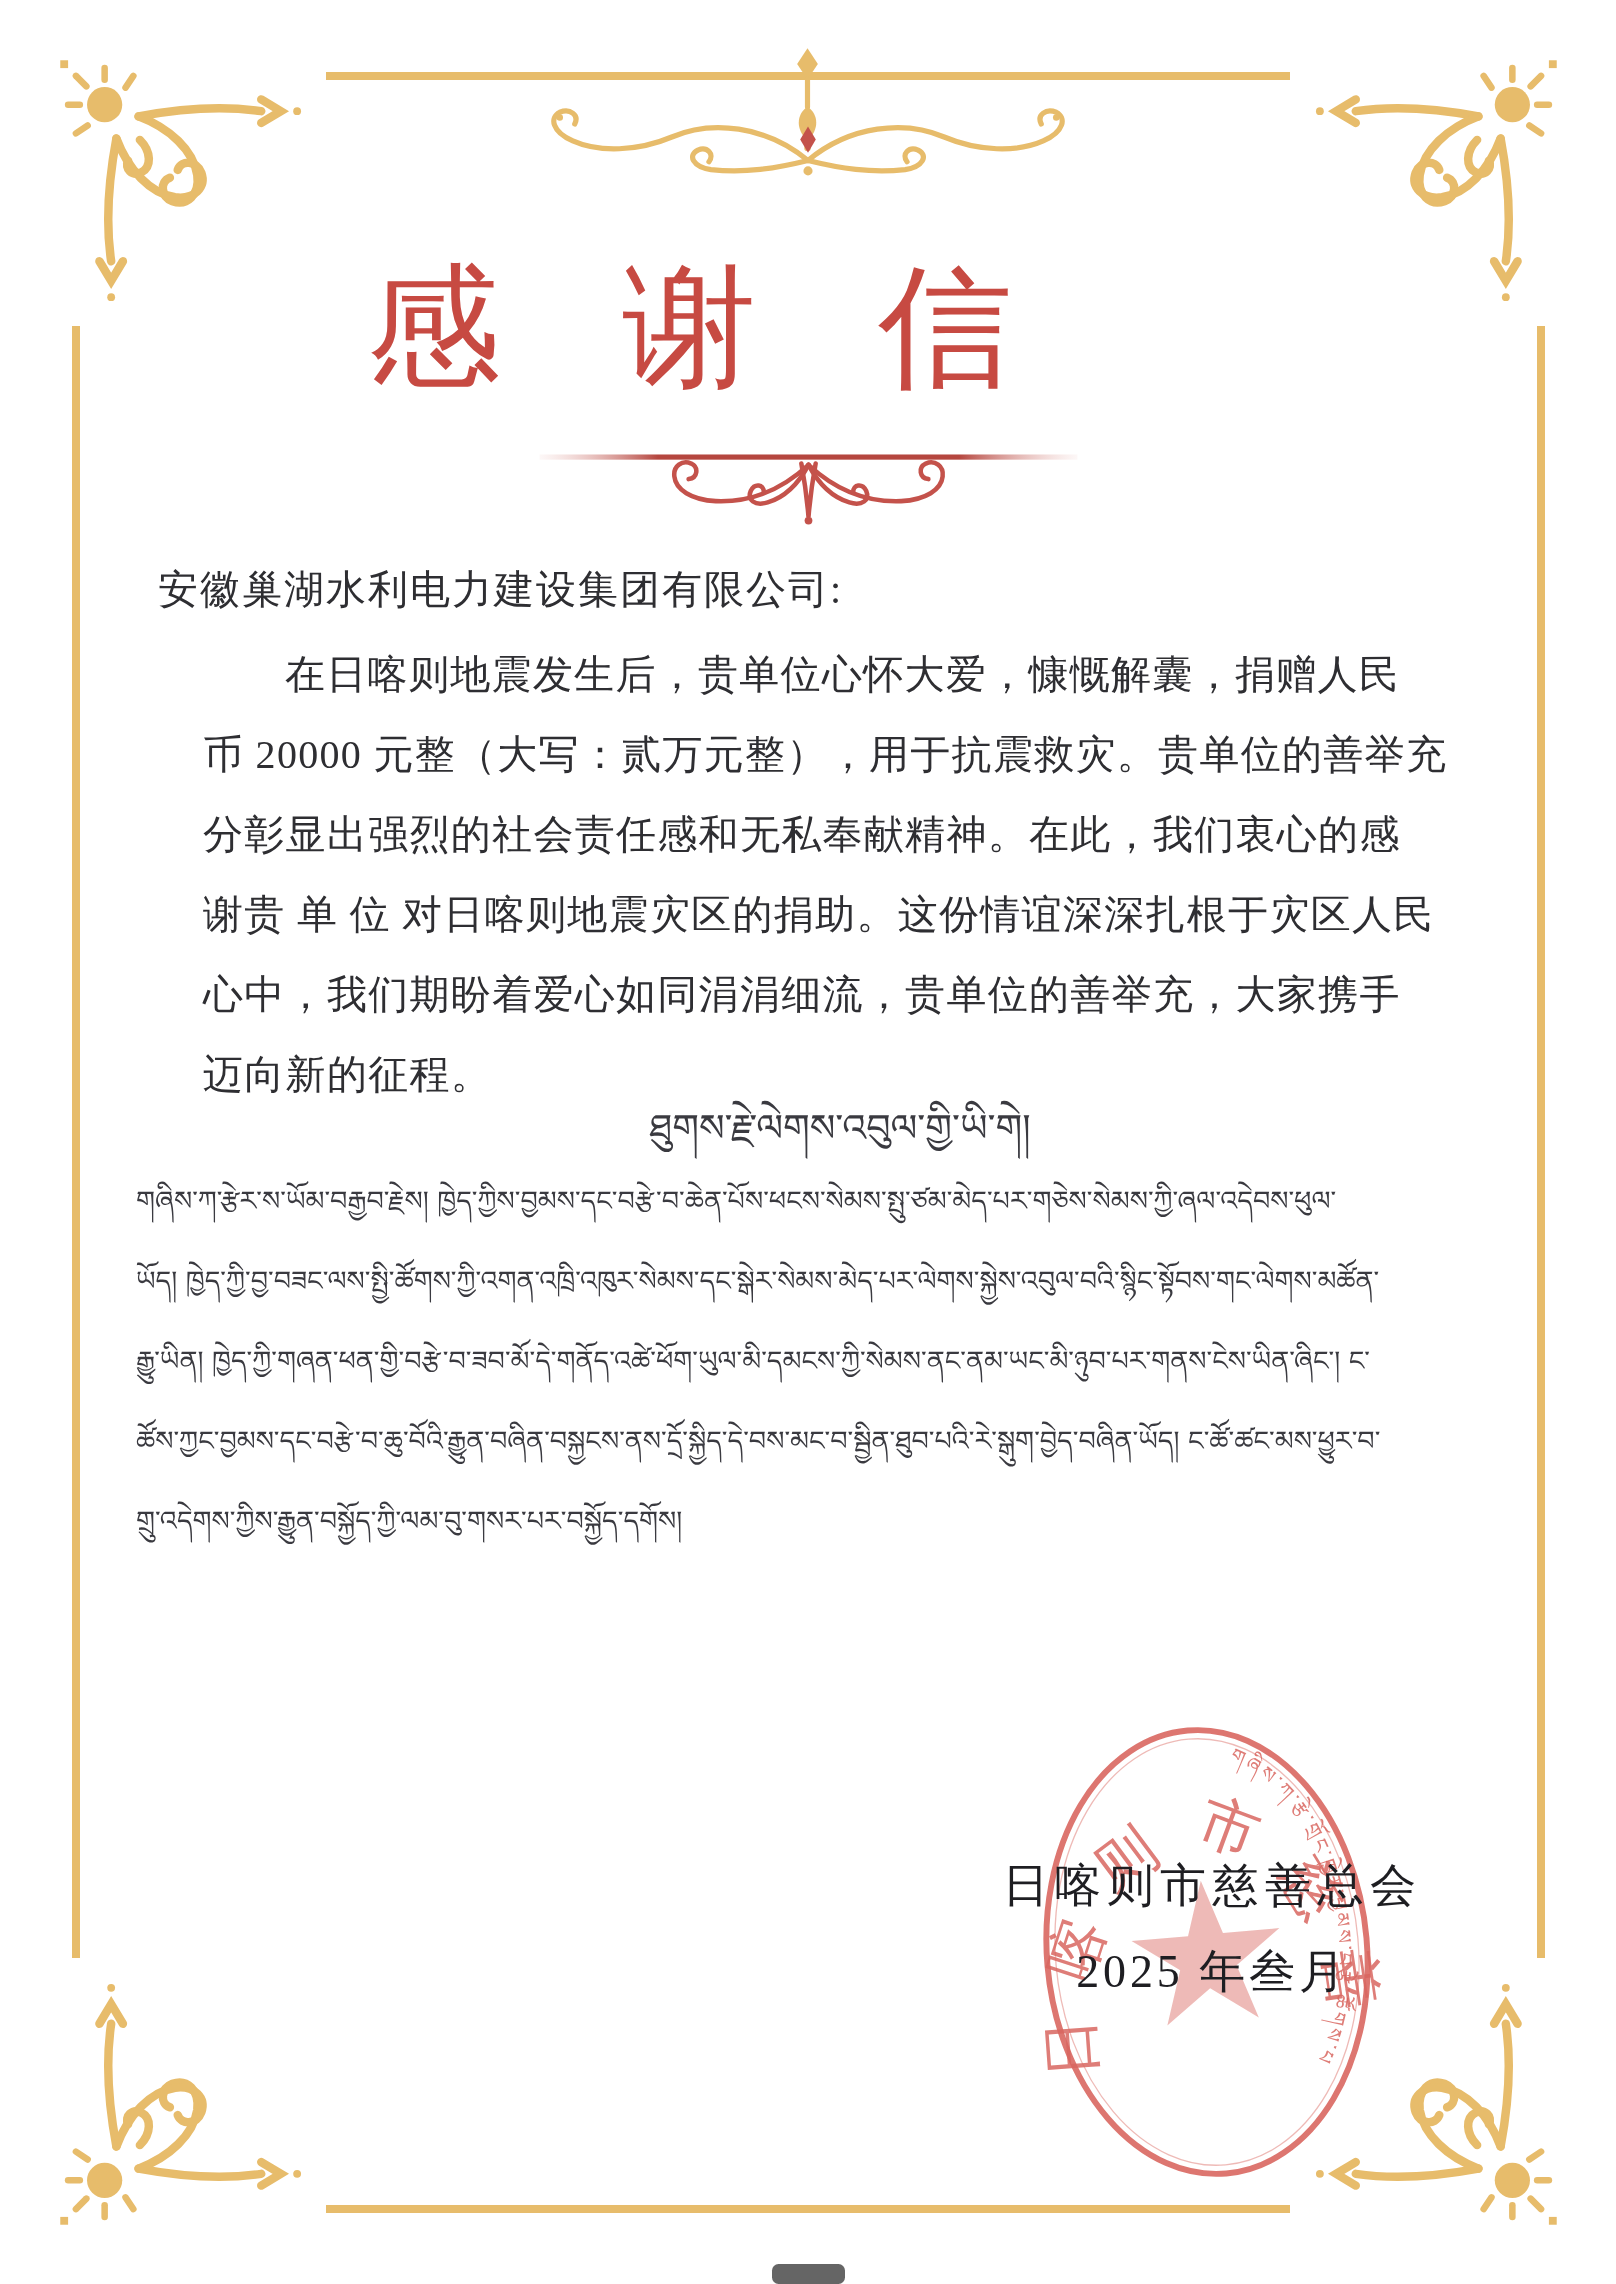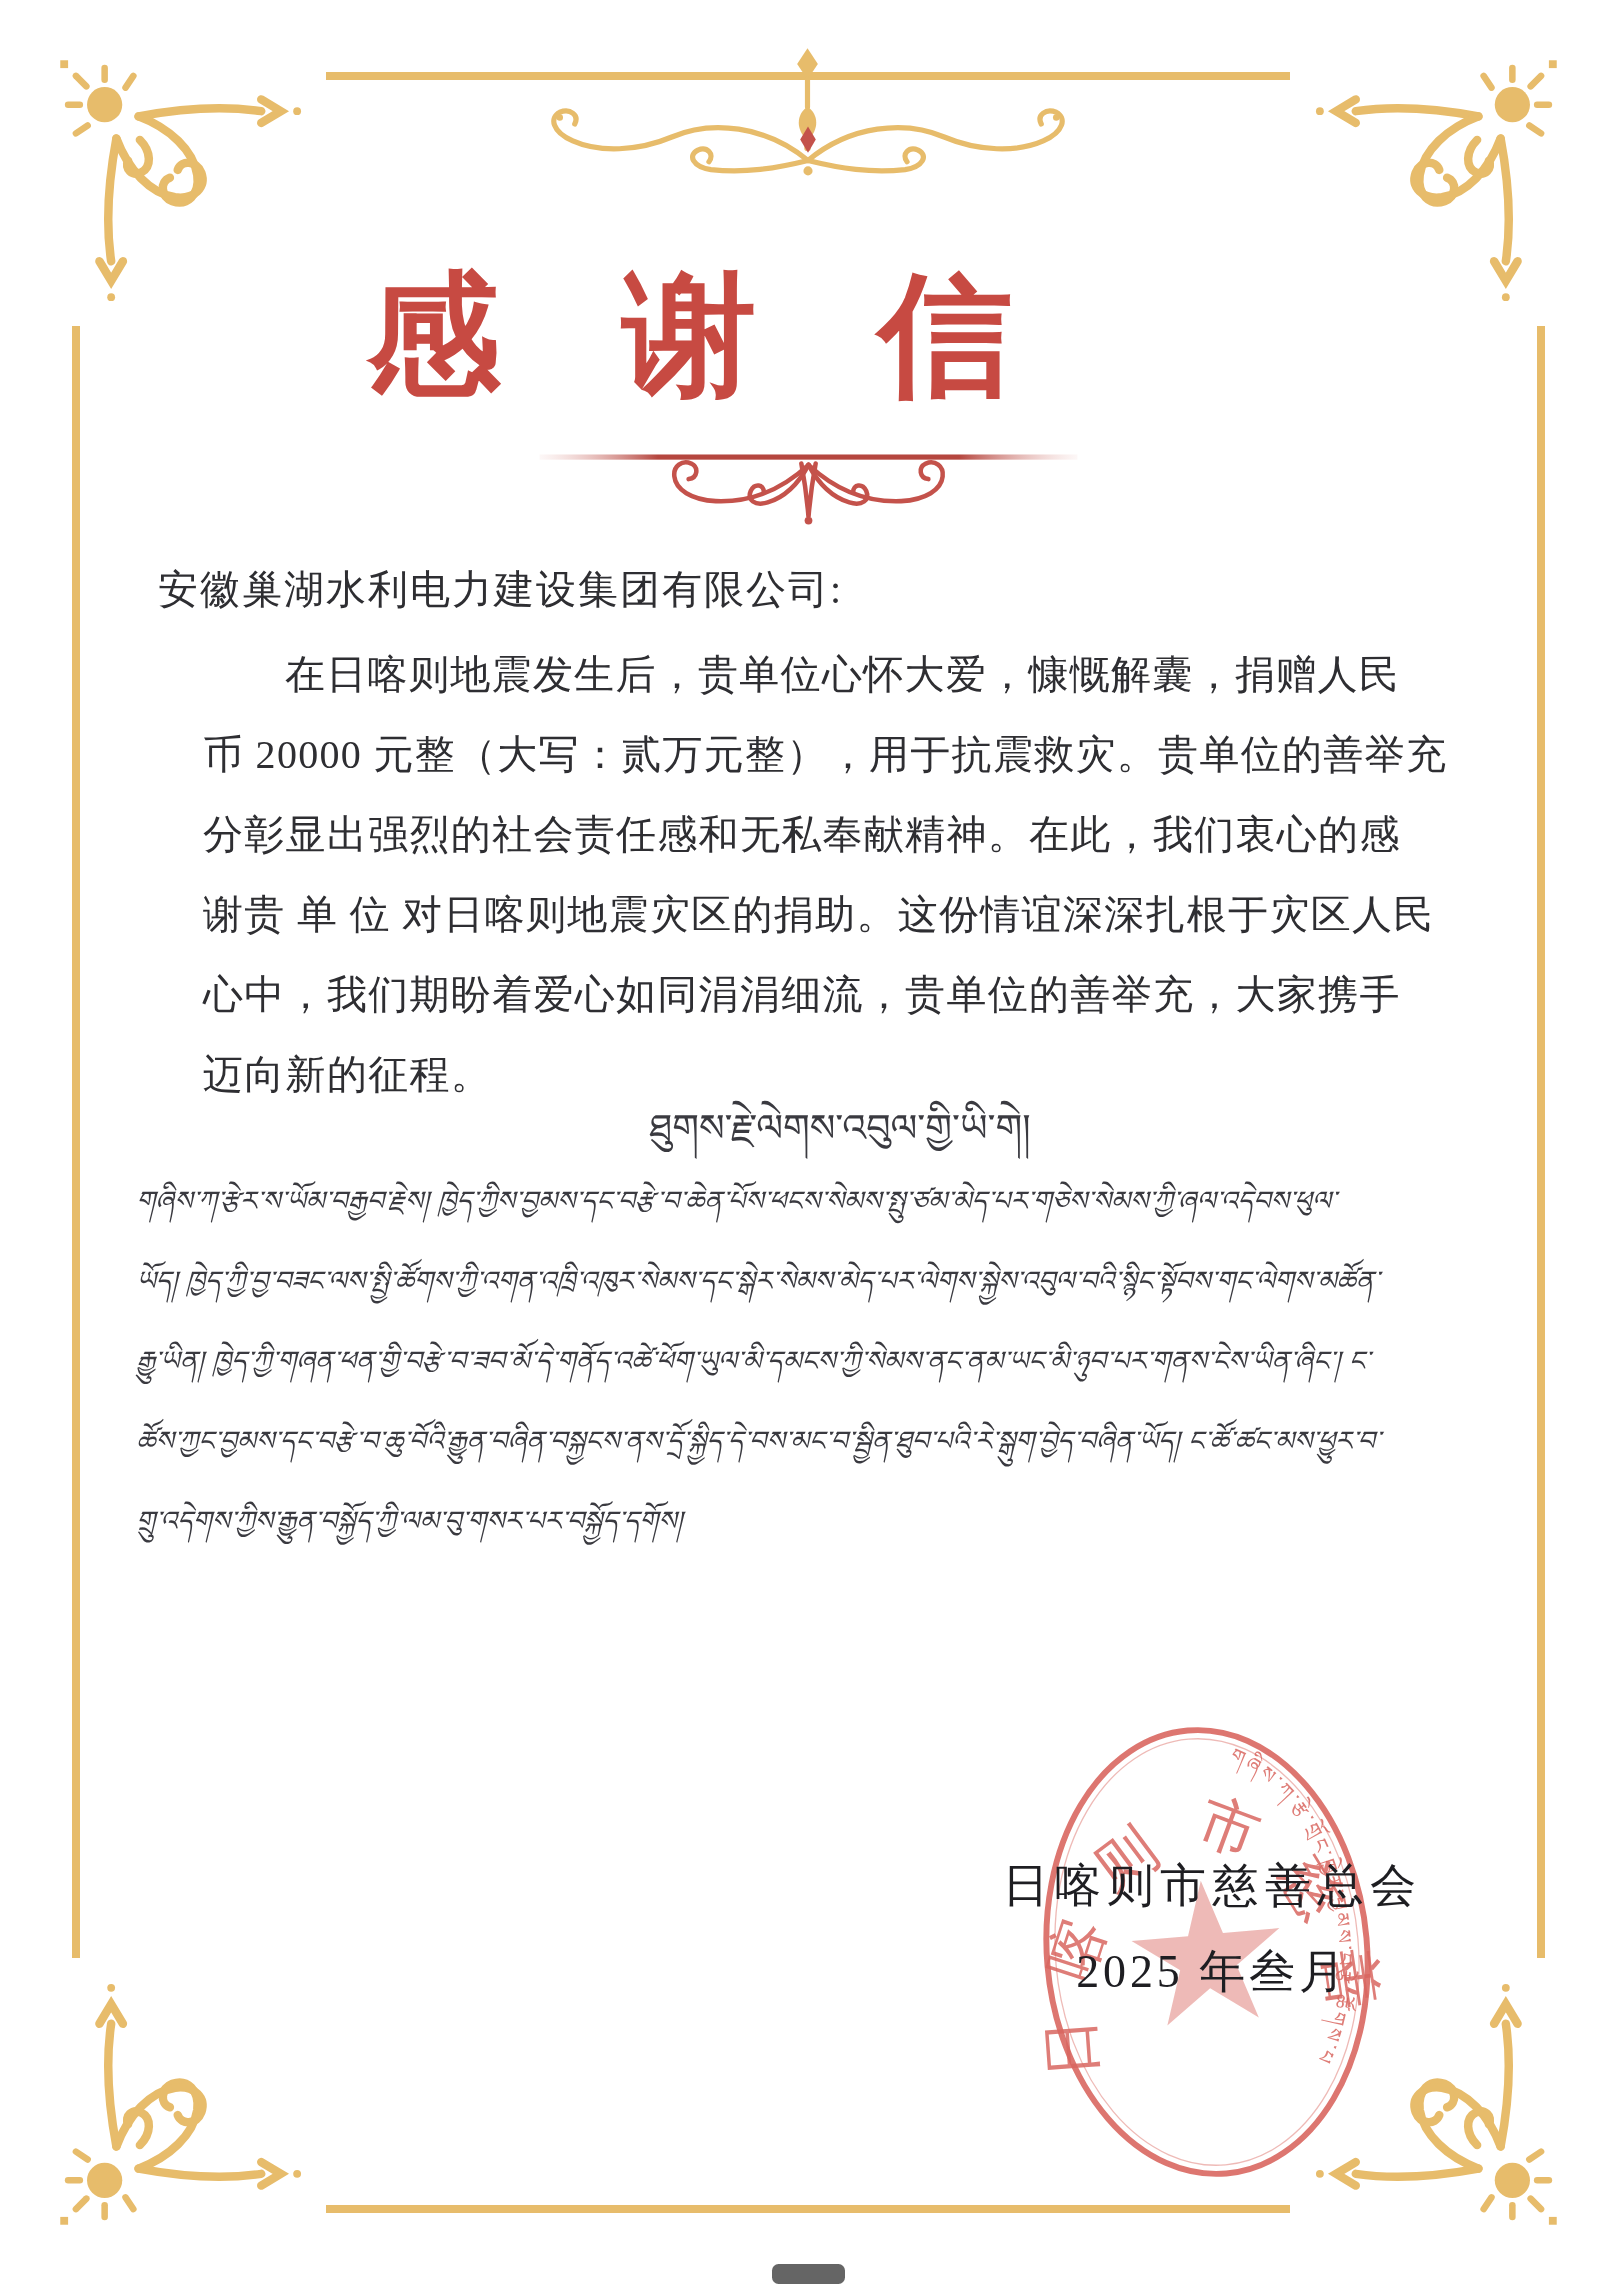--- a/index.html
+++ b/index.html
@@ -15,35 +15,35 @@
   .gl-right{left:1537px;top:326px;width:7.8px;height:1632px;}
   .corner{position:absolute;width:261px;height:261px;}
   .c-tl{left:42px;top:42px;}
   .c-tr{left:1314px;top:42px;transform:scaleX(-1);}
   .c-bl{left:42px;top:1982px;transform:scaleY(-1);}
   .c-br{left:1314px;top:1982px;transform:scale(-1,-1);}
   .pendant{position:absolute;left:779px;top:44px;width:57px;height:111px;}
   
   .flourish-top{position:absolute;left:492px;top:103px;width:632px;height:98px;}
   .title{
-    position:absolute;left:0;top:256px;width:1384px;text-align:center;
-    font-size:134px;font-weight:bold;color:#c74a42;letter-spacing:5.2px;word-spacing:78px;line-height:1.2;
+    position:absolute;left:0;top:248px;width:1384px;text-align:center;
+    font-size:134px;font-weight:normal;color:#c74a42;letter-spacing:5.2px;word-spacing:78px;line-height:1.2;
   }
   .divider{position:absolute;left:538px;top:448px;width:541px;height:81px;}
   
   .salutation{position:absolute;left:158px;top:562px;width:1303px;font-size:40px;letter-spacing:2px;}
   .body-block{position:absolute;left:158px;top:635px;width:1302px;font-size:40px;letter-spacing:1.3px;}
   .para-line{height:80px;line-height:80px;white-space:nowrap;margin-left:45px;}
   .para-line.indent{text-indent:82px;}
   
   .tib-title{position:absolute;left:0;top:1085px;width:1616px;text-align:center;
     font-size:38px;color:#3a3a40;font-family:"DejaVu Sans",sans-serif;margin-left:32px;}
   .tib-block{position:absolute;left:136px;top:1161px;width:1352px;
     font-size:27px;color:#3a3a40;font-family:"DejaVu Sans",sans-serif;}
-  .tib-line{height:80px;line-height:80px;white-space:nowrap;font-style:italic;}
+  .tib-line{height:80px;line-height:80px;white-space:nowrap;}
   
   .sig{position:absolute;left:942px;top:1855px;width:541px;text-align:center;
     font-size:46px;letter-spacing:6.5px;color:#1e1e22;z-index:3;}
   .date{position:absolute;left:942px;top:1941px;width:541px;text-align:center;
     font-size:46px;letter-spacing:3.9px;color:#1e1e22;z-index:3;}
   .seal{position:absolute;left:1035px;top:1720px;width:344px;height:464px;z-index:2;
     transform:rotate(-5deg);opacity:.88;}
   .artifact{position:absolute;left:772px;top:2264px;width:73px;height:20px;
     background:#4a4a4a;border-radius:6.5px;opacity:.85;}
 </style>

